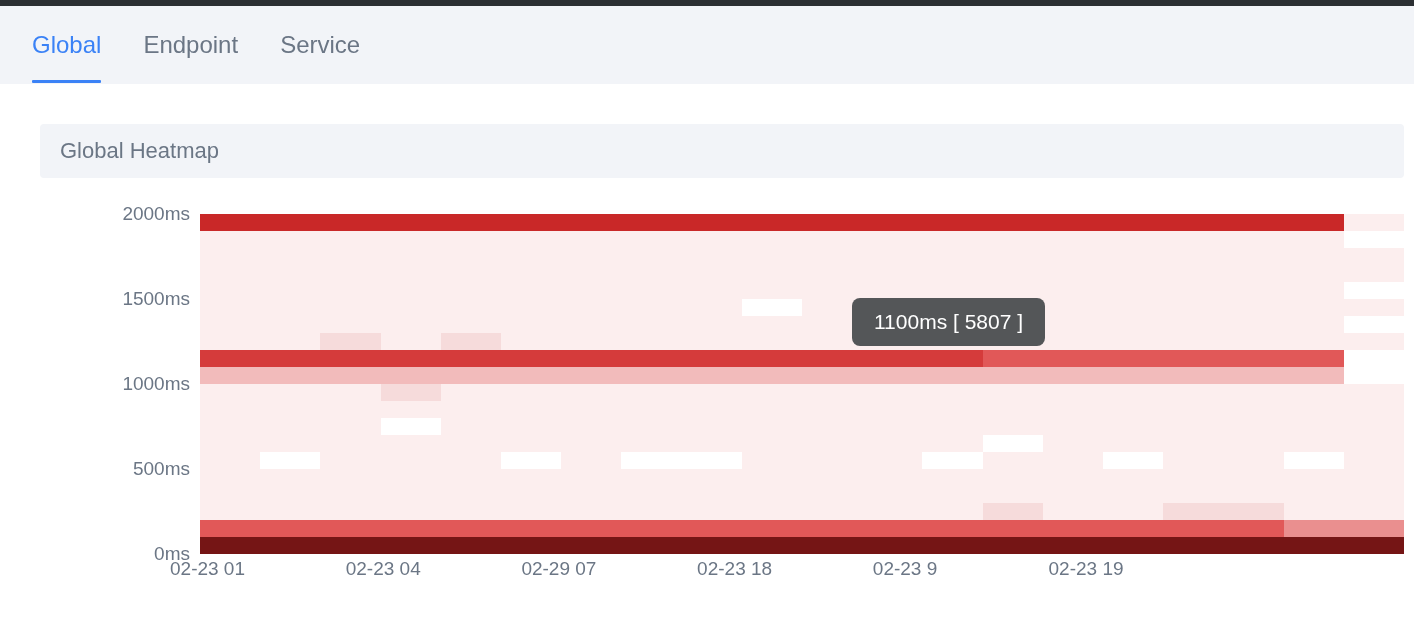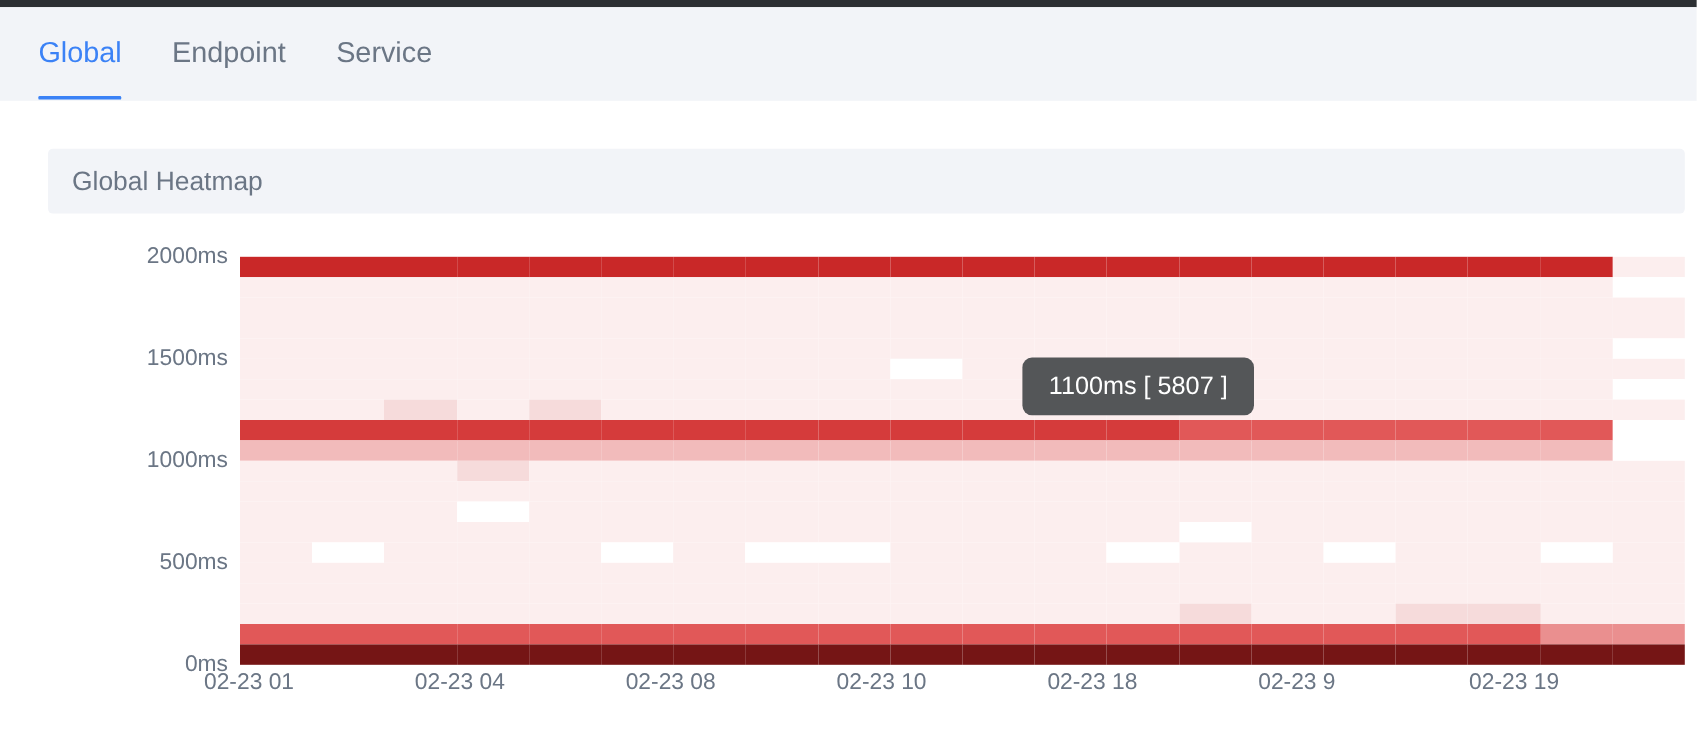--- a/index.html
+++ b/index.html
@@ -567,19 +567,18 @@
           <div class="cell" style="background: rgb(117, 21, 21);"></div>
           <div class="cell" style="background: rgb(117, 21, 21);"></div>
         </div>
         <div class="tooltip" id="tooltip" style="left:652px; top:84px;">1100ms [ 5807 ]</div>
       </div>
   </div>
 
   <div class="x-axis" id="x-axis">
       <div class="x-tick" style="width: 175.714px;">02-23 01</div>
       <div class="x-tick" style="width: 175.714px;">02-23 04</div>
-      <div class="x-tick" style="width: 175.714px;">02-23 08</div>
-      <div class="x-tick" style="width: 175.714px;">02-23 10</div>
+      <div class="x-tick" style="width: 175.714px;">02-29 07</div>
       <div class="x-tick" style="width: 175.714px;">02-23 18</div>
       <div class="x-tick" style="width: 175.714px;">02-23 9</div>
       <div class="x-tick" style="width: 175.714px;">02-23 19</div>
     </div>
 </div>
 
 </body></html>

